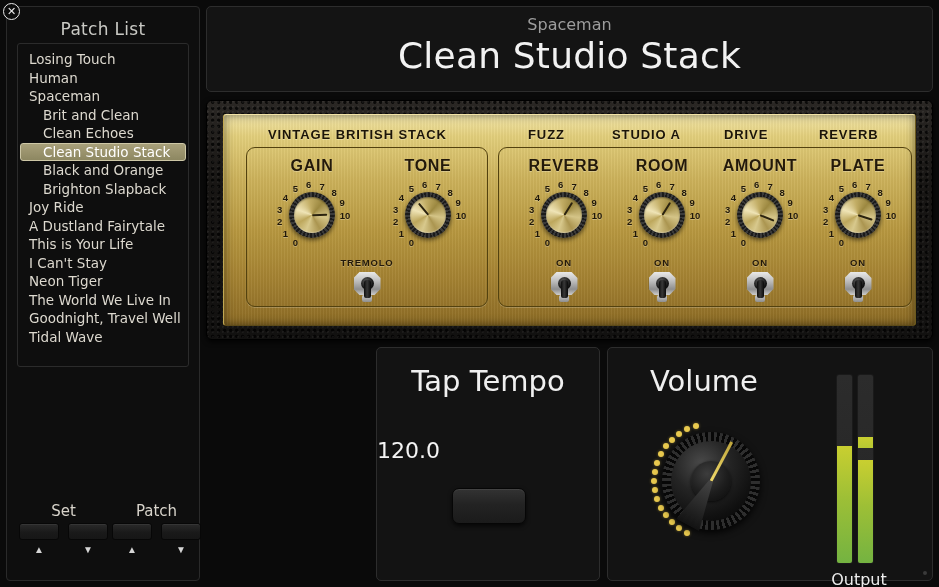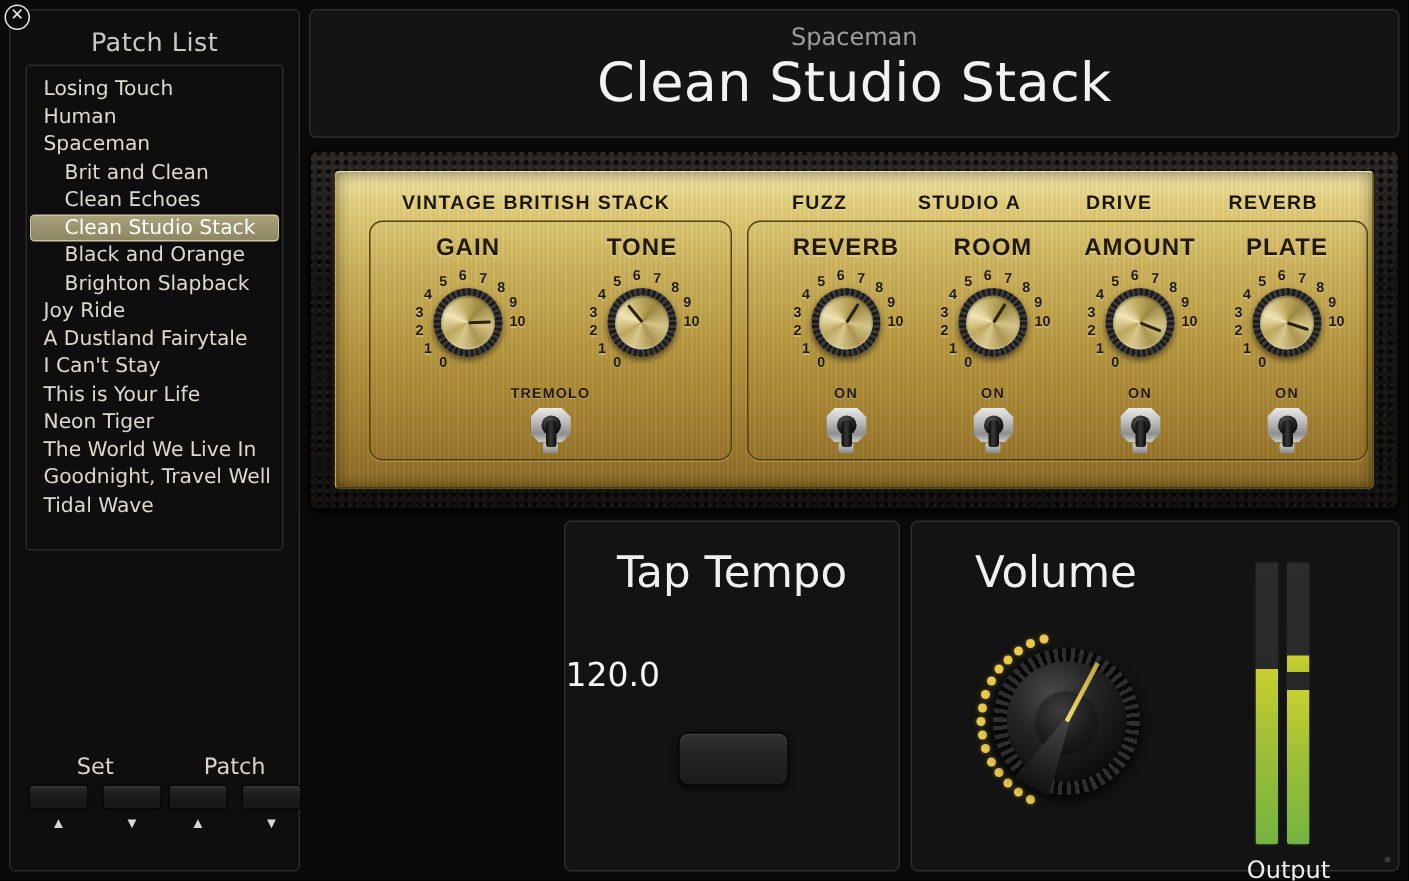--- a/index.html
+++ b/index.html
@@ -399,22 +399,22 @@
         <div class="patch-item">Losing Touch</div>
         <div class="patch-item">Human</div>
         <div class="patch-item">Spaceman</div>
         <div class="patch-item child">Brit and Clean</div>
         <div class="patch-item child">Clean Echoes</div>
         <div class="patch-item child selected">Clean Studio Stack</div>
         <div class="patch-item child">Black and Orange</div>
         <div class="patch-item child">Brighton Slapback</div>
         <div class="patch-item">Joy Ride</div>
         <div class="patch-item">A Dustland Fairytale</div>
+        <div class="patch-item">This is Your Life</div>
         <div class="patch-item">I Can't Stay</div>
-        <div class="patch-item">This is Your Life</div>
         <div class="patch-item">Neon Tiger</div>
         <div class="patch-item">The World We Live In</div>
         <div class="patch-item">Goodnight, Travel Well</div>
         <div class="patch-item">Tidal Wave</div>
       </div>
 
     <div id="set-patch-controls">
       <div class="spc-col" style="left:4px;top:0;">
         <div class="spc-label">Set</div>
         <div class="spc-row">

